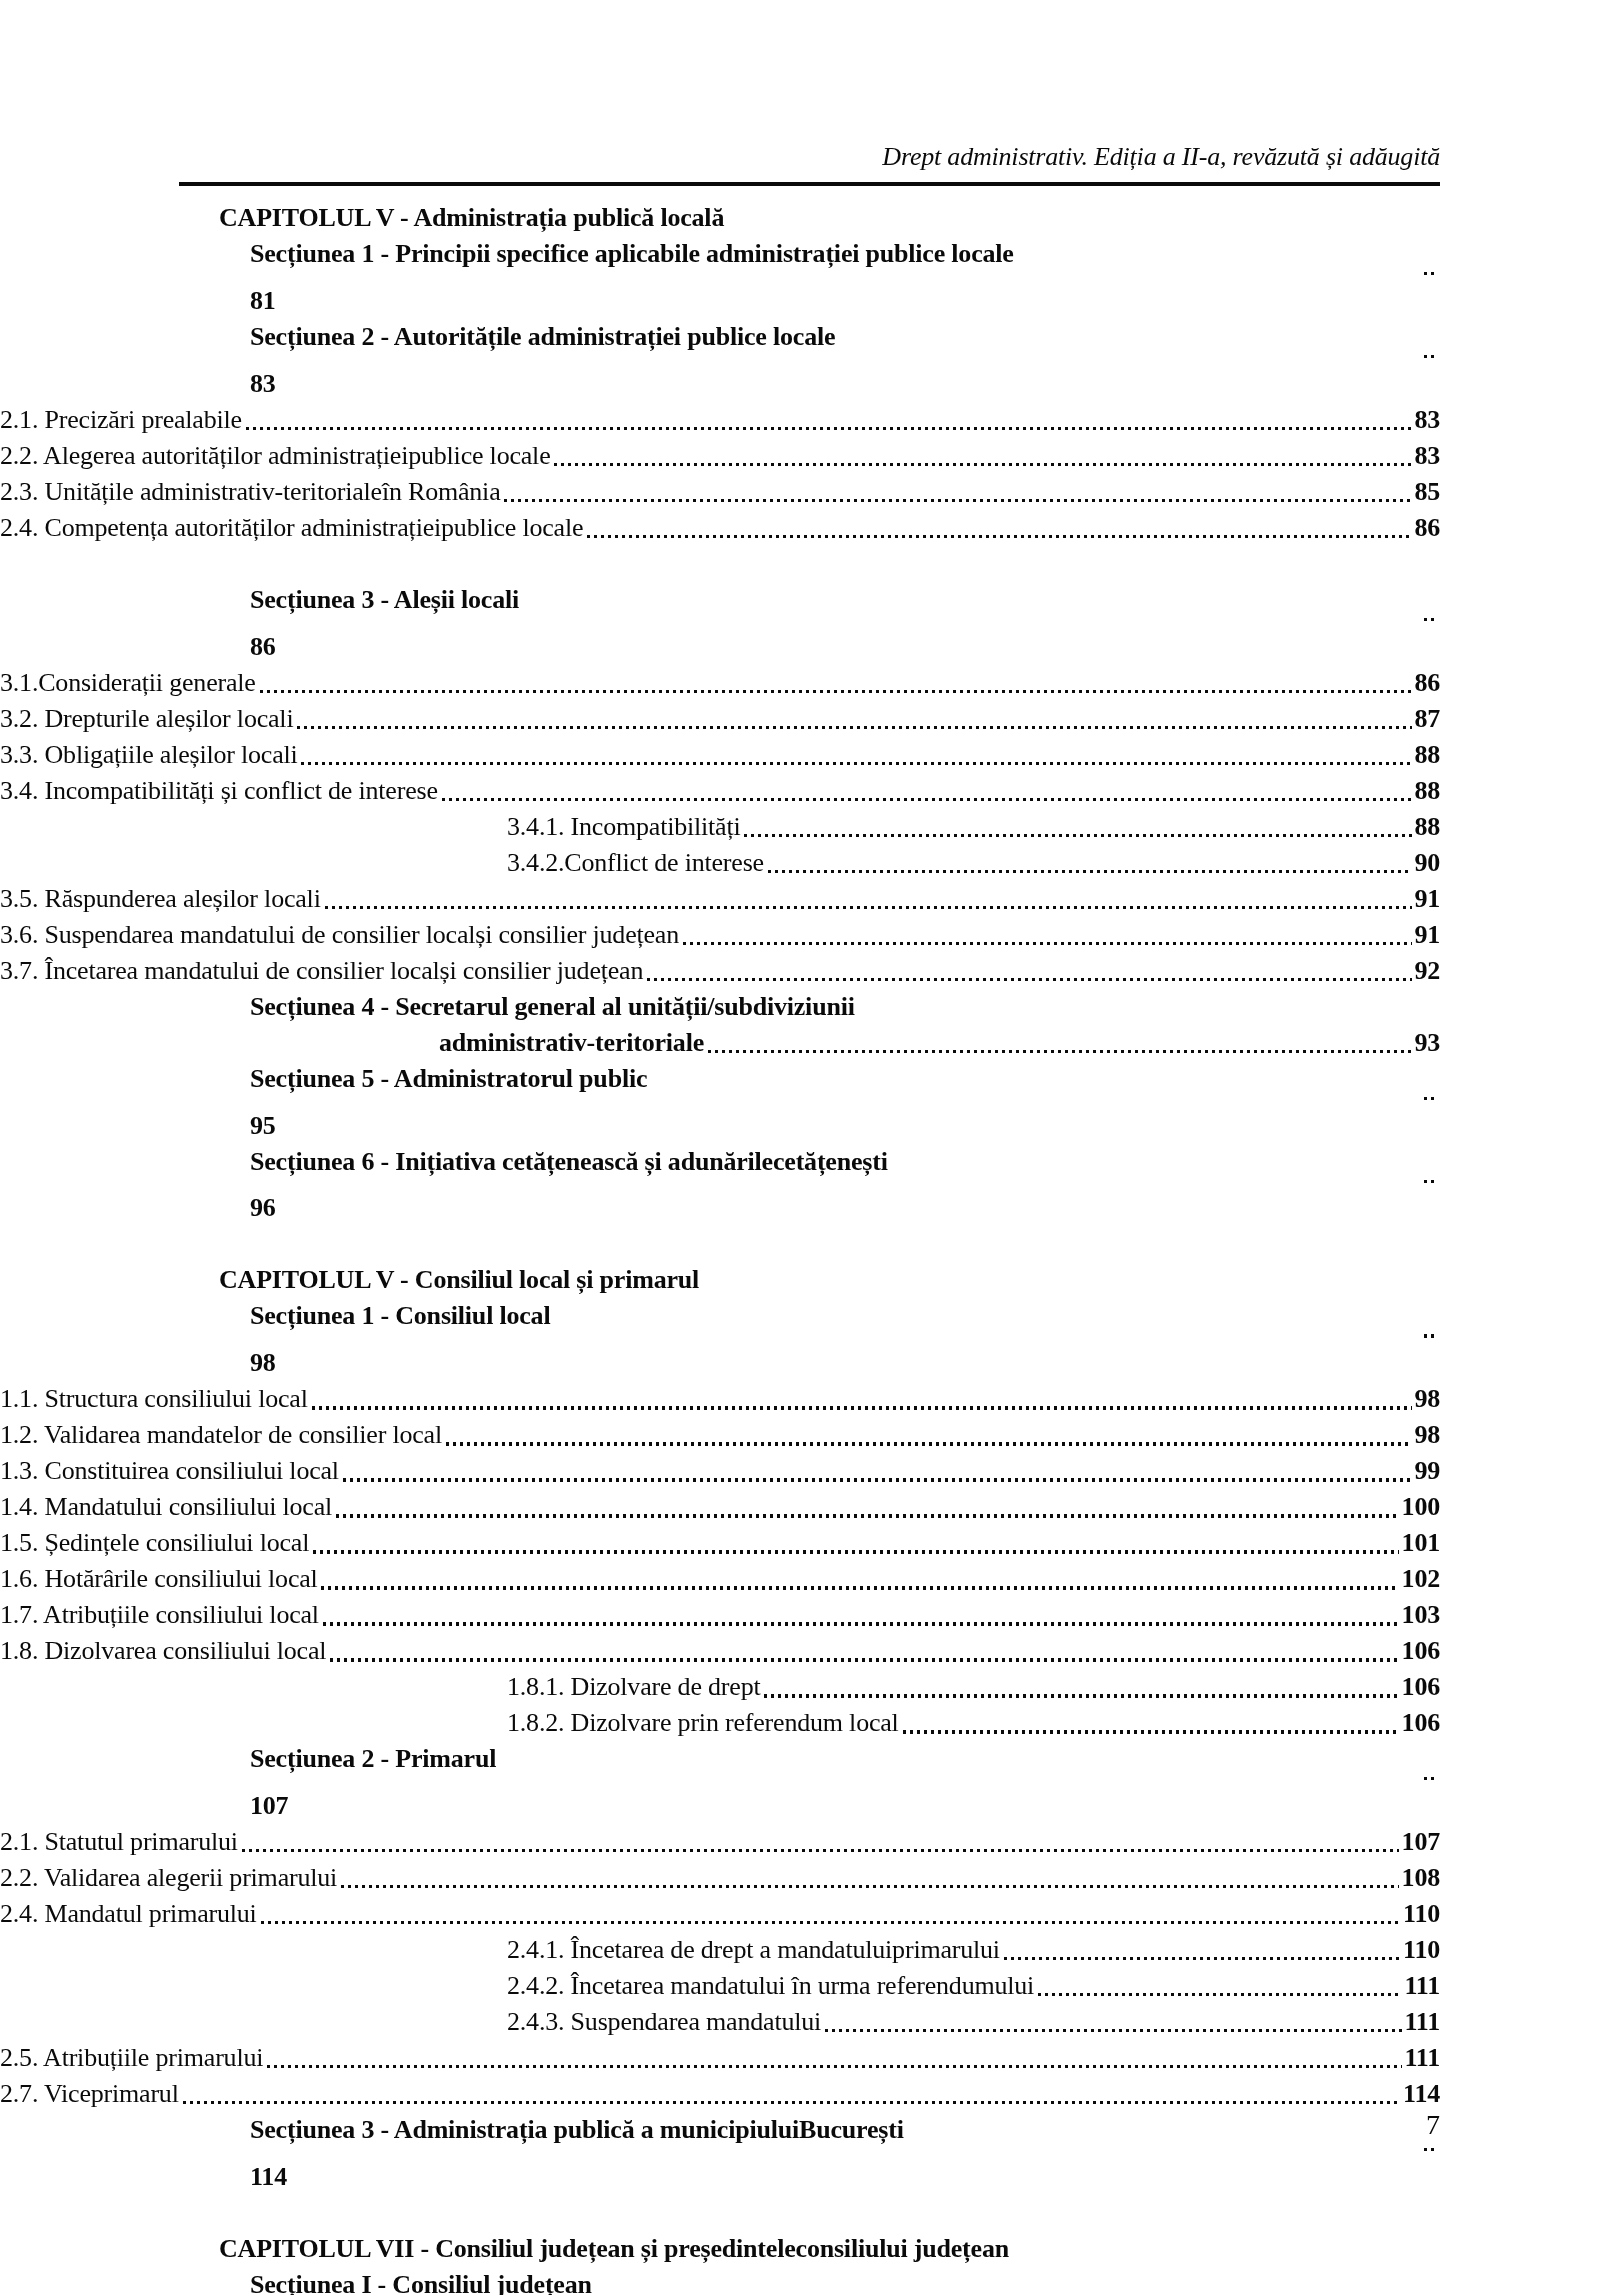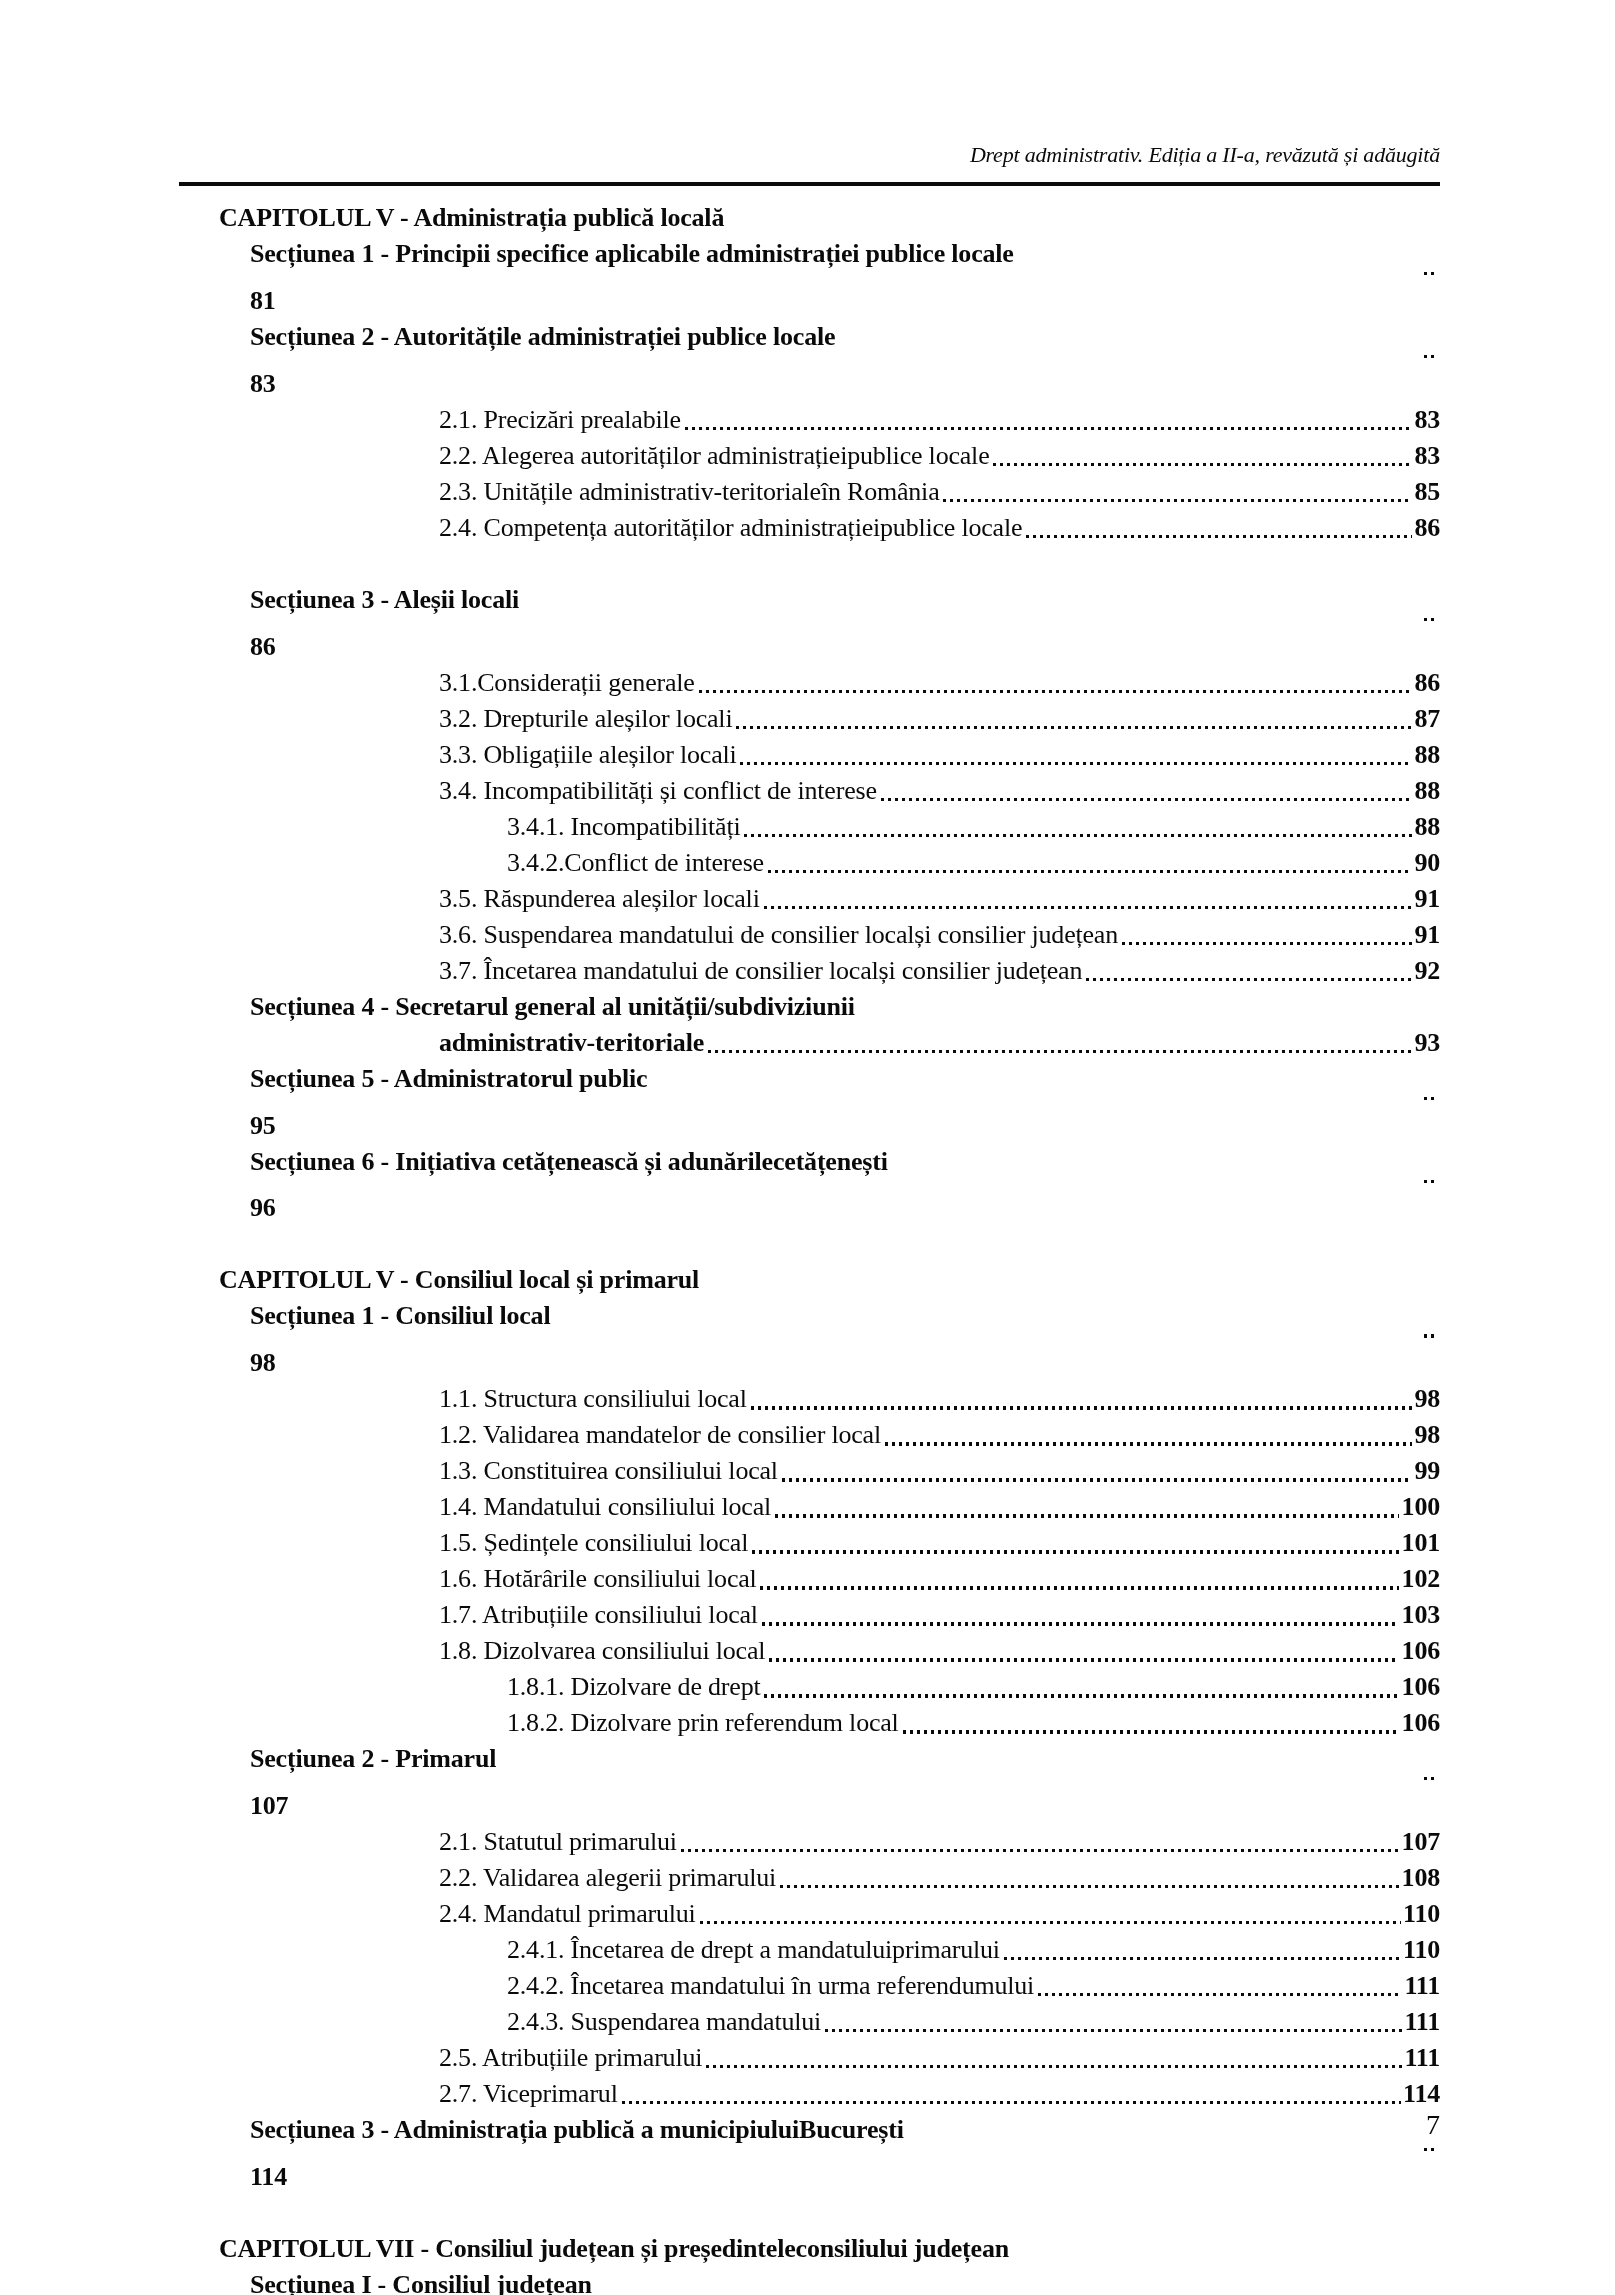--- a/index.html
+++ b/index.html
@@ -16,21 +16,21 @@
     color: #0a0a0a;
     overflow: hidden;
   }
   
   .running-header {
     position: absolute;
     top: 142px;
     left: 179px;
     right: 176px;
     text-align: right;
-    font-size: 22px;
+    font-size: 26px;
     font-style: italic;
     letter-spacing: -0.2px;
     white-space: nowrap;
   }
   .header-rule {
     position: absolute;
     top: 182px;
     left: 179px;
     right: 176px;
     height: 3.9px;
@@ -49,21 +49,21 @@
     line-height: 36px;
     font-size: 26px;
     letter-spacing: -0.2px;
     padding-right: 176px;
     text-align: center;
   }
   .gap { height: 36px; }
   .lvl-chapter      { padding-left: 219px; font-weight: bold; }
   .lvl-section      { padding-left: 250px; font-weight: bold; flex-direction: column; }
   .lvl-section-cont { padding-left: 439px; font-weight: bold; }
-  .lvl-item         { padding-left: 439px; }
+  .lvl-item         { }
   .lvl-subitem      { padding-left: 507px; }
   .lvl-subitem .t   { }
   .t { white-space: pre-wrap; }
   .leader {
     flex: 1 1 auto;
     min-width: 14px;
     height: 3.1px;
     align-self: flex-end;
     margin: 0 2.3px 7.8px 3.9px;
     background-image: repeating-linear-gradient(to right, #0a0a0a 0 3.1px, transparent 3.1px 7px);

